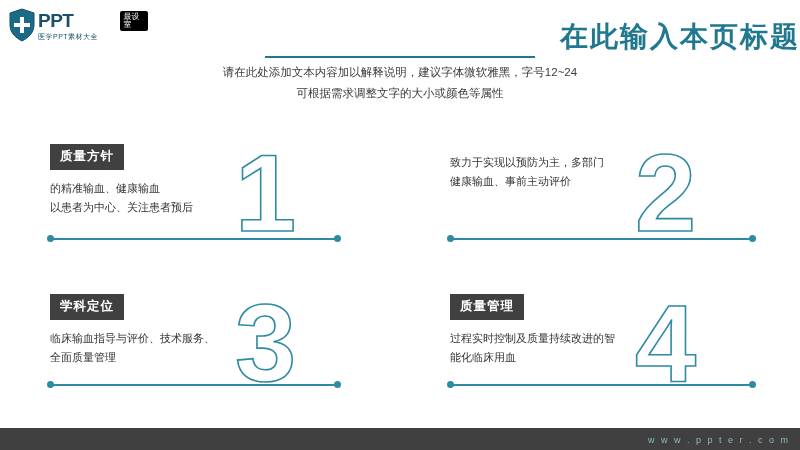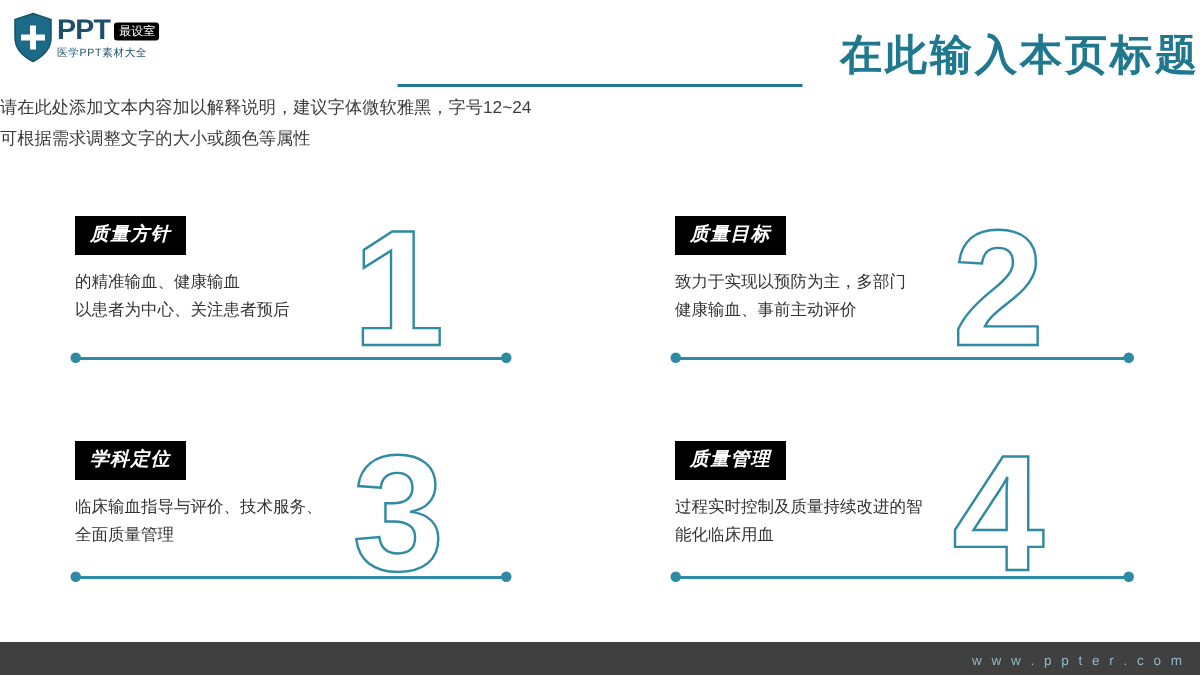--- a/index.html
+++ b/index.html
@@ -12,50 +12,50 @@
   
   .logo{
     position:absolute;left:8px;top:6px;width:140px;height:38px;
     display:flex;align-items:center;
   }
   .logo-shield{
     width:28px;height:34px;position:relative;flex:0 0 auto;
   }
   .logo-shield svg{display:block;}
   .logo-text{margin-left:2px;display:flex;flex-direction:column;justify-content:center;}
-  .logo-top{display:flex;align-items:center;}
+  .logo-top{display:flex;align-items:center;gap:44px;}
   .logo-ppt{
     font-size:19px;font-weight:bold;color:#1b4f6b;letter-spacing:-0.5px;
     font-family:"Liberation Sans",sans-serif;line-height:1;
   }
   .logo-badge{
     margin-left:3px;background:#000000;color:#fff;font-size:8px;
     padding:2px 3px;border-radius:2px;line-height:1;letter-spacing:0;
   }
   .logo-sub{
     font-size:7px;color:#1b4f6b;letter-spacing:0.5px;margin-top:2px;line-height:1;
   }
   
   .title{
     position:absolute;left:0;top:18px;width:100%;text-align:right;
     font-size:28px;font-weight:bold;color:#20788f;letter-spacing:2px;
   }
   .title-rule{
     position:absolute;left:265px;top:56px;width:270px;height:2px;background:#20788f;
   }
   .subtitle{
-    position:absolute;left:0;top:62px;width:100%;text-align:left;
+    position:absolute;left:0;top:62px;width:100%;text-align:center;
     font-size:11.5px;color:#3b3b3b;line-height:1.85;
   }
   
   .card{position:absolute;}
   .tag{
-    display:inline-block;background:#000000;color:#ffffff;
+    display:inline-block;background:#404040;color:#ffffff;
     font-size:12.5px;font-weight:bold;padding:4px 10px 5px 10px;
-    letter-spacing:1px;position:relative;z-index:3;font-style:italic;
+    letter-spacing:1px;position:relative;z-index:3;
   }
   .card-body{
     margin-top:9px;font-size:11px;color:#333333;line-height:1.75;
     position:relative;z-index:3;
   }
   .bignum{
     position:absolute;font-size:110px;font-weight:bold;line-height:1;
     color:transparent;-webkit-text-stroke:1.6px #2e8ba3;
     font-family:"Liberation Sans",sans-serif;z-index:1;
     pointer-events:none;
@@ -108,21 +108,20 @@
     <div>的精准输血、健康输血</div>
     <div>以患者为中心、关注患者预后</div>
   </div>
 </div>
 <div class="hline" style="left:50px;top:238px;width:290px;"></div>
 <div class="dot" style="left:47px;top:235px;"></div>
 <div class="dot" style="left:334px;top:235px;"></div>
 
 <div class="card" style="left:450px;top:144px;width:300px;">
   <span class="bignum" style="left:185px;top:-6px;">2</span>
-  <span class="tag">质量目标</span>
   <div class="card-body">
     <div>致力于实现以预防为主，多部门</div>
     <div>健康输血、事前主动评价</div>
   </div>
 </div>
 <div class="hline" style="left:450px;top:238px;width:305px;"></div>
 <div class="dot" style="left:447px;top:235px;"></div>
 <div class="dot" style="left:749px;top:235px;"></div>
 
 <div class="card" style="left:50px;top:294px;width:300px;">

